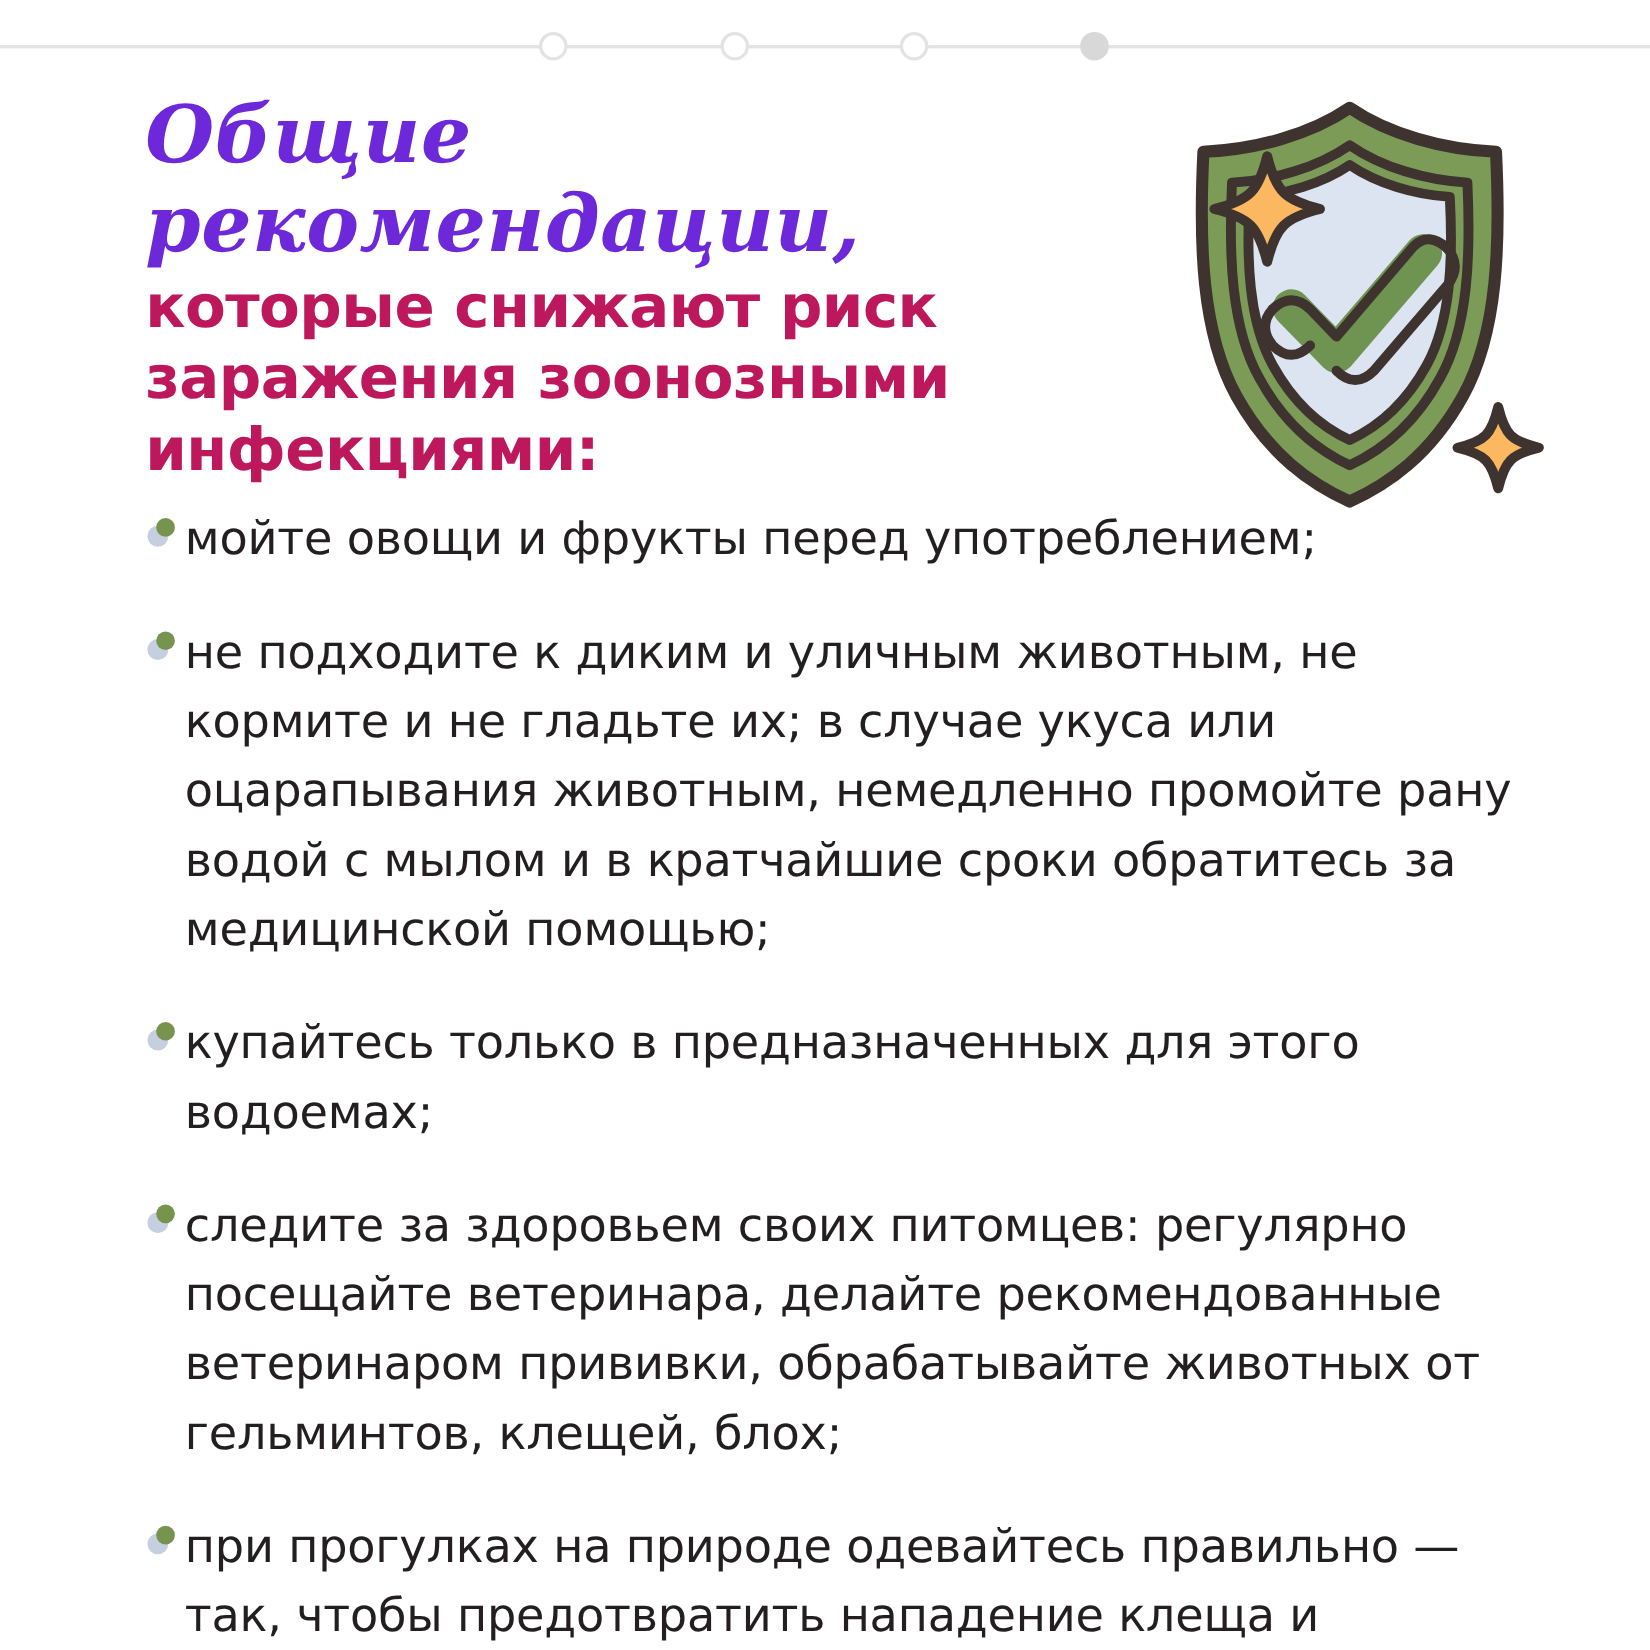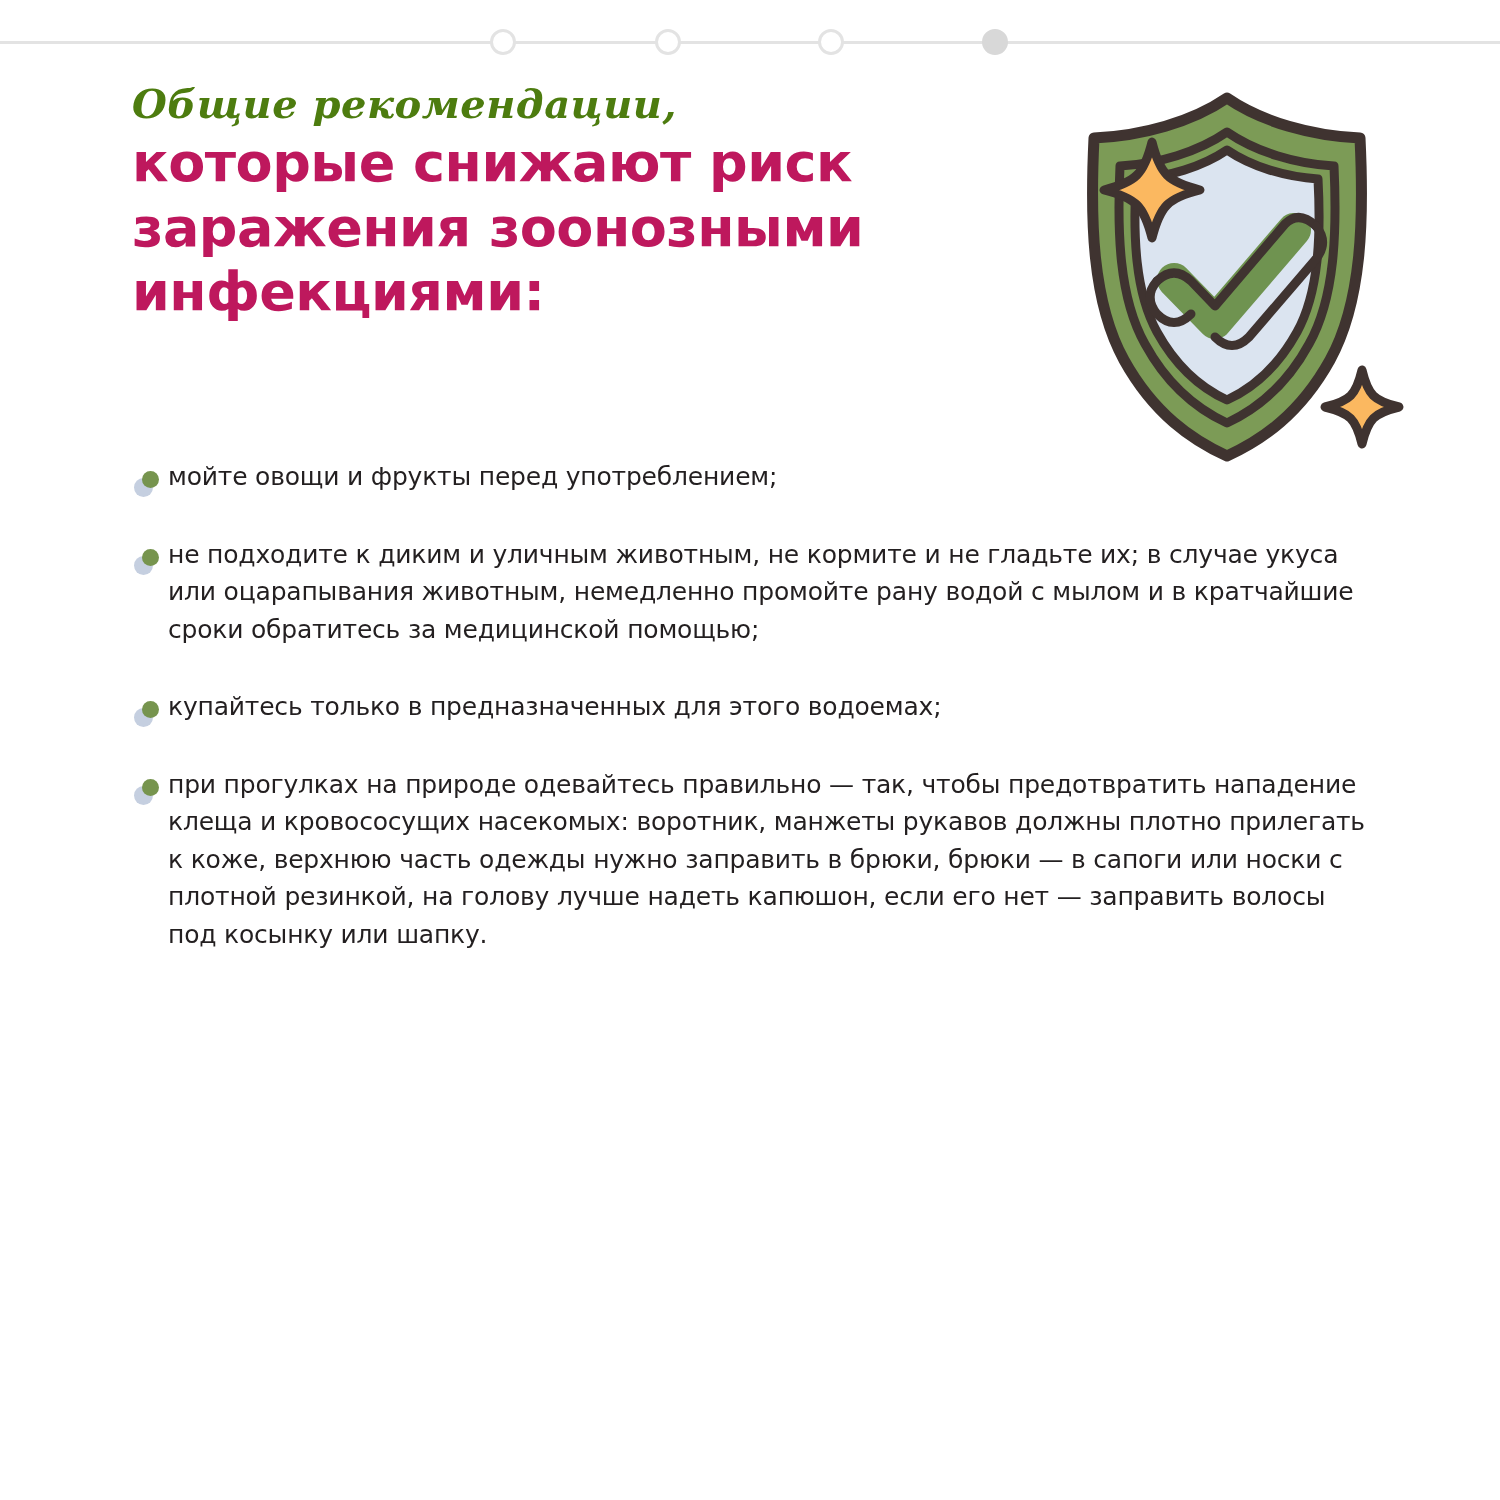--- a/index.html
+++ b/index.html
@@ -50,22 +50,22 @@
   .heading {
     position: absolute;
     left: 132px;
     top: 82px;
     width: 860px;
   }
   .heading-script {
     font-family: "DejaVu Serif", serif;
     font-style: italic;
     font-weight: bold;
-    font-size: 40px;
-    color: #4d7c0f;
+    font-size: 72px;
+    color: #6d28d9;
     letter-spacing: 0.5px;
     line-height: 1.12;
     margin: 0 0 4px 0;
   }
   .heading-main {
     font-family: "DejaVu Sans", sans-serif;
     font-weight: bold;
     font-size: 54px;
     color: #be185d;
     line-height: 1.20;
@@ -116,21 +116,21 @@
     position: absolute;
     left: 8px;
     top: 0px;
     width: 17px;
     height: 17px;
     border-radius: 50%;
     background: #76944e;
   }
   .rec-text {
     font-family: "DejaVu Sans", sans-serif;
-    font-size: 25px;
+    font-size: 42px;
     line-height: 1.50;
     color: #231f20;
     margin: 0;
     letter-spacing: -0.2px;
   }
 </style>
 </head>
 <body>
 
 <div class="progress-bar">
@@ -190,20 +190,27 @@
   </div>
 
   <div class="rec-item">
     <span class="bullet">
       <span class="b-back"></span>
         <span class="b-front"></span>
     </span>
     <p class="rec-text">купайтесь только в предназначенных для этого водоемах;</p>
   </div>
 
+  <div class="rec-item">
+    <span class="bullet">
+      <span class="b-back"></span>
+        <span class="b-front"></span>
+    </span>
+    <p class="rec-text">следите за здоровьем своих питомцев: регулярно посещайте ветеринара, делайте рекомендованные ветеринаром прививки, обрабатывайте животных от гельминтов, клещей, блох;</p>
+  </div>
 
   <div class="rec-item">
     <span class="bullet">
       <span class="b-back"></span>
         <span class="b-front"></span>
     </span>
     <p class="rec-text">при прогулках на природе одевайтесь правильно — так, чтобы предотвратить нападение клеща и кровососущих насекомых: воротник, манжеты рукавов должны плотно прилегать к коже, верхнюю часть одежды нужно заправить в брюки, брюки — в сапоги или носки с плотной резинкой, на голову лучше надеть капюшон, если его нет — заправить волосы под косынку или шапку.</p>
   </div>
 
 </div>

